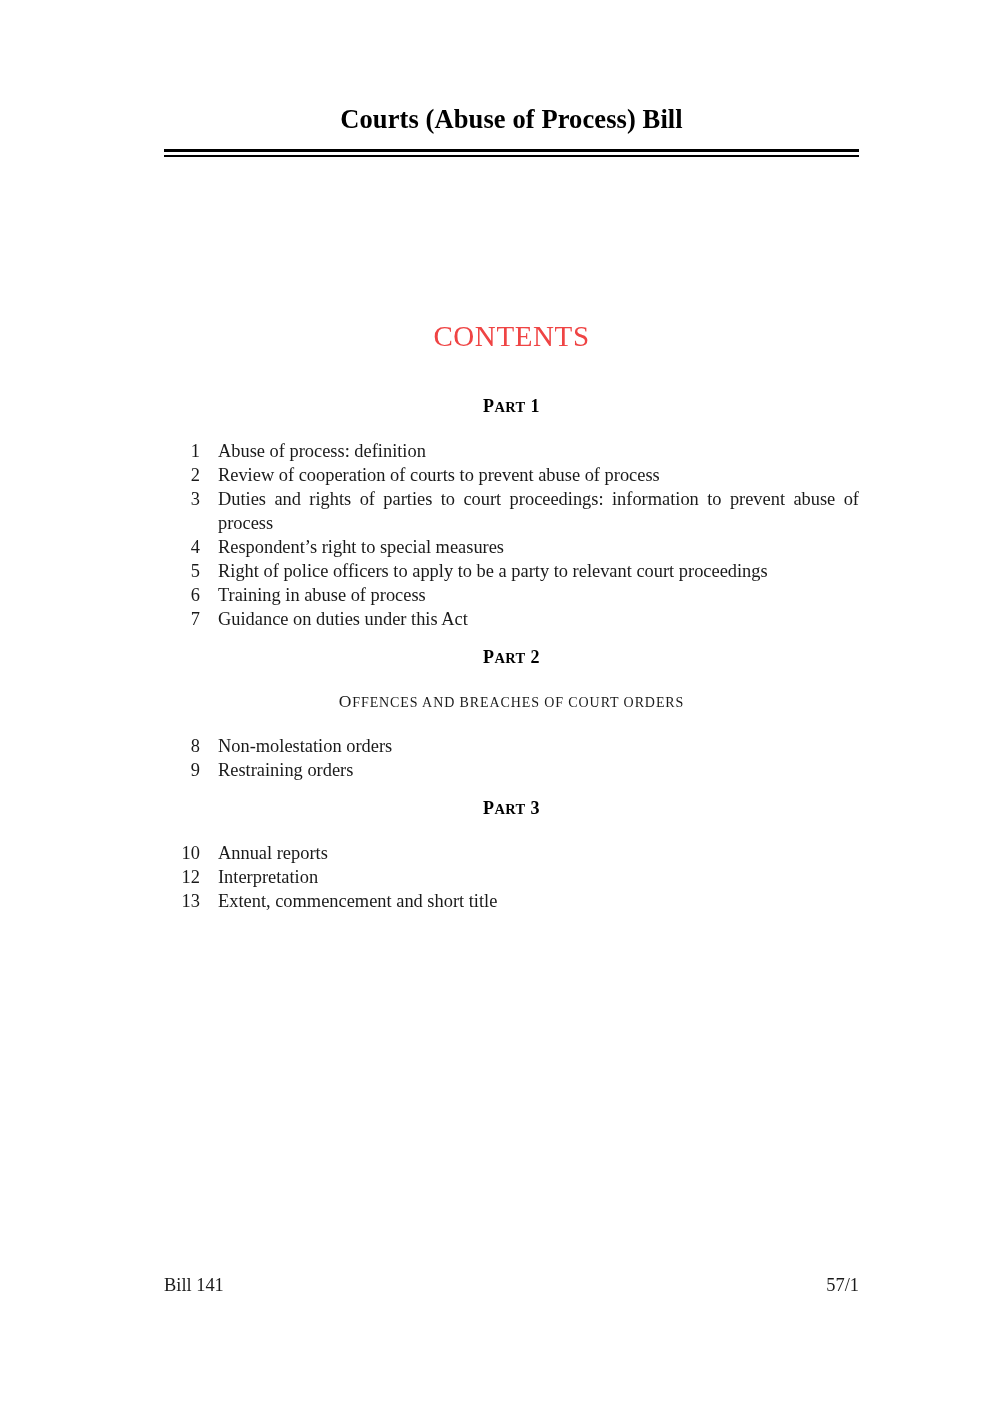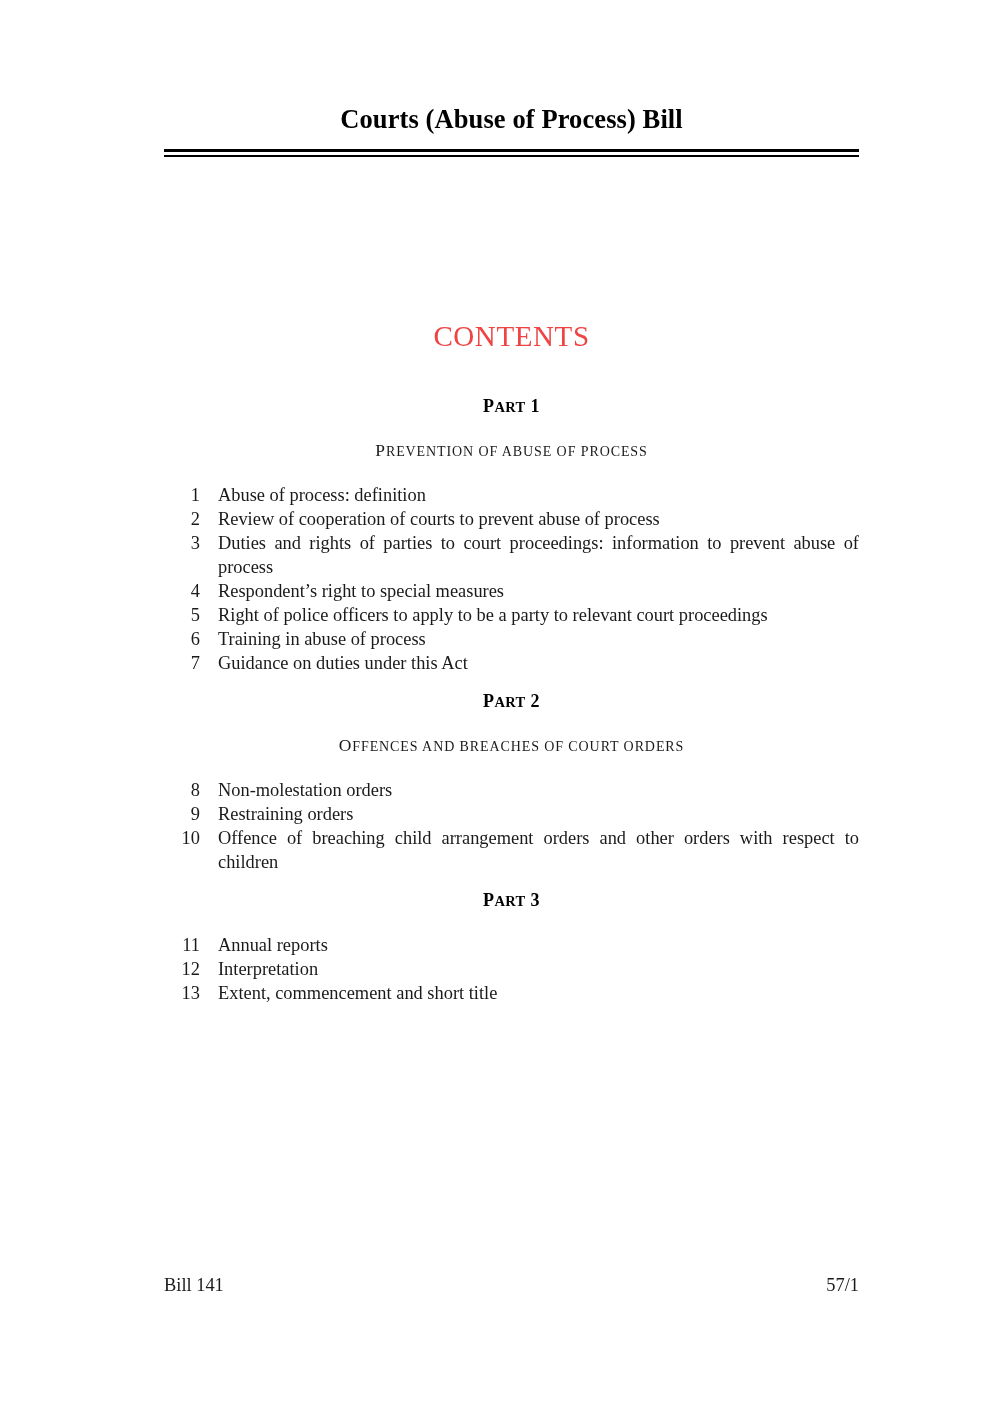--- a/index.html
+++ b/index.html
@@ -150,21 +150,20 @@
     <div class="rule-thick"></div>
     <div class="rule-thin"></div>
   </div>
 
   <div class="contents-heading">CONTENTS</div>
 
   <div class="column">
 
     <section class="part-group">
       <div class="part-heading"><span class="smallcap-first">P</span><span class="smallcap-rest">ART</span><span class="smallcap-first"> 1</span></div>
-      <div class="part-subtitle"><span class="smallcap-first">P</span><span class="smallcap-rest">REVENTION OF ABUSE OF PROCESS</span></div>
       <ul class="toc-list">
         <li class="toc-item">
             <span class="toc-num">1</span>
             <span class="toc-text nowrap-single">Abuse of process: definition</span>
           </li>
         <li class="toc-item">
             <span class="toc-num">2</span>
             <span class="toc-text nowrap-single">Review of cooperation of courts to prevent abuse of process</span>
           </li>
         <li class="toc-item">
@@ -195,32 +194,28 @@
       <div class="part-subtitle"><span class="smallcap-first">O</span><span class="smallcap-rest">FFENCES AND BREACHES OF COURT ORDERS</span></div>
       <ul class="toc-list">
         <li class="toc-item">
             <span class="toc-num">8</span>
             <span class="toc-text nowrap-single">Non-molestation orders</span>
           </li>
         <li class="toc-item">
             <span class="toc-num">9</span>
             <span class="toc-text nowrap-single">Restraining orders</span>
           </li>
-        <li class="toc-item">
-            <span class="toc-num">10</span>
-            <span class="toc-text">Offence of breaching child arrangement orders and other orders with respect to children</span>
-          </li>
       </ul>
     </section>
 
     <section class="part-group">
       <div class="part-heading"><span class="smallcap-first">P</span><span class="smallcap-rest">ART</span><span class="smallcap-first"> 3</span></div>
       <ul class="toc-list">
         <li class="toc-item">
-            <span class="toc-num">11</span>
+            <span class="toc-num">10</span>
             <span class="toc-text nowrap-single">Annual reports</span>
           </li>
         <li class="toc-item">
             <span class="toc-num">12</span>
             <span class="toc-text nowrap-single">Interpretation</span>
           </li>
         <li class="toc-item">
             <span class="toc-num">13</span>
             <span class="toc-text nowrap-single">Extent, commencement and short title</span>
           </li>

